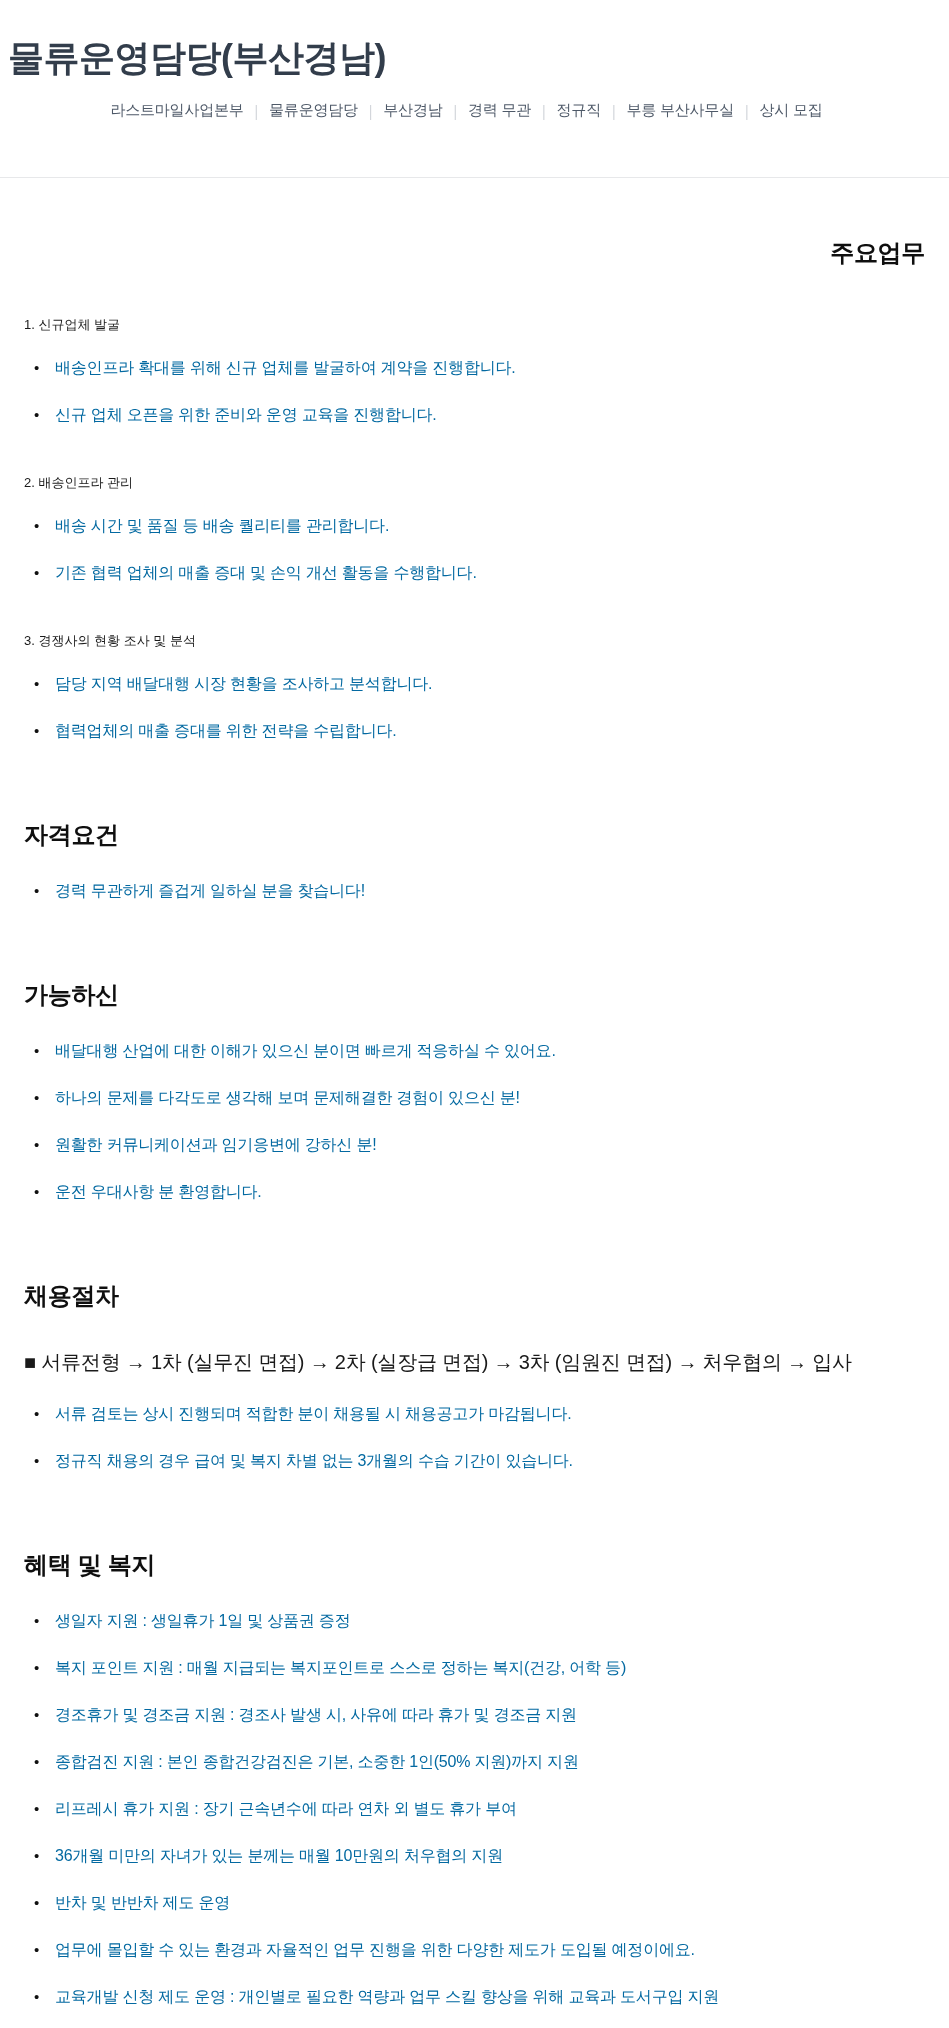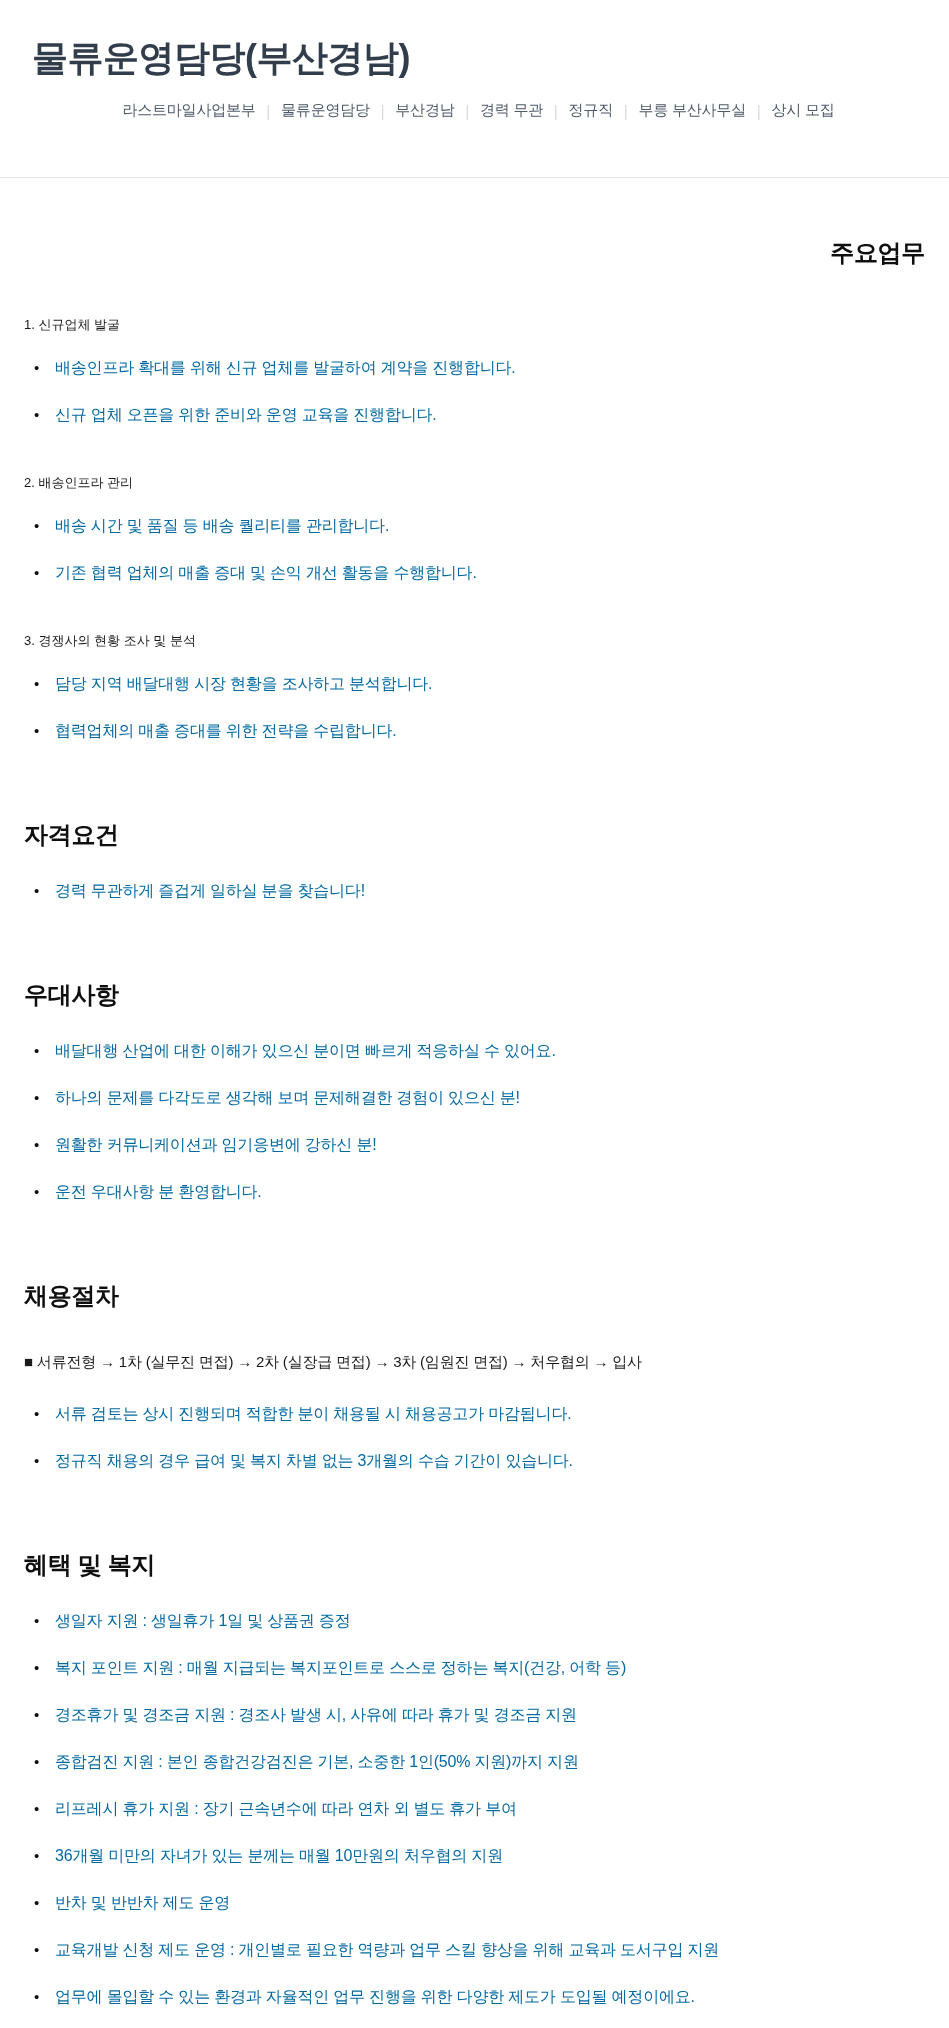--- a/index.html
+++ b/index.html
@@ -7,21 +7,21 @@
   body {
     width: 949px;
     min-height: 2028px;
     background: #ffffff;
     font-family: "Liberation Sans", sans-serif;
     color: #1a1a1a;
   }
   .page { width: 949px; min-height: 2028px; background: #ffffff; }
 
   
-  .header { padding: 36px 24px 0 32px; }
+  .header { padding: 36px 24px 0 8px; }
   .job-title {
     margin: 0;
     font-size: 36px;
     line-height: 1.2;
     font-weight: 800;
     color: #323d4b;
     letter-spacing: -0.5px;
   }
   .meta {
     margin-top: 22px;
@@ -89,21 +89,21 @@
     content: "\2022";
     position: absolute;
     left: 2px;
     top: 0;
     font-size: 15px;
     color: #111111;
   }
 
   .process-line {
     margin: 40px 0 12px 0;
-    font-size: 15px;
+    font-size: 20px;
     line-height: 22px;
     color: #1a1a1a;
     letter-spacing: -0.2px;
   }
 </style>
 </head>
 <body>
 
 <div class="page">
 
@@ -160,21 +160,21 @@
     </section>
 
     <section class="section">
       <h2 class="section-heading">자격요건</h2>
       <ul class="bullets">
         <li class="bullet-item">경력 무관하게 즐겁게 일하실 분을 찾습니다!</li>
       </ul>
     </section>
 
     <section class="section">
-      <h2 class="section-heading">우대사항</h2>
+      <h2 class="section-heading">가능하신</h2>
       <ul class="bullets">
         <li class="bullet-item">배달대행 산업에 대한 이해가 있으신 분이면 빠르게 적응하실 수 있어요.</li>
         <li class="bullet-item">하나의 문제를 다각도로 생각해 보며 문제해결한 경험이 있으신 분!</li>
         <li class="bullet-item">원활한 커뮤니케이션과 임기응변에 강하신 분!</li>
         <li class="bullet-item">운전 우대사항 분 환영합니다.</li>
       </ul>
     </section>
 
     <section class="section">
       <h2 class="section-heading">채용절차</h2>
@@ -188,19 +188,19 @@
     <section class="section">
       <h2 class="section-heading">혜택 및 복지</h2>
       <ul class="bullets">
         <li class="bullet-item">생일자 지원 : 생일휴가 1일 및 상품권 증정</li>
         <li class="bullet-item">복지 포인트 지원 : 매월 지급되는 복지포인트로 스스로 정하는 복지(건강, 어학 등)</li>
         <li class="bullet-item">경조휴가 및 경조금 지원 : 경조사 발생 시, 사유에 따라 휴가 및 경조금 지원</li>
         <li class="bullet-item">종합검진 지원 : 본인 종합건강검진은 기본, 소중한 1인(50% 지원)까지 지원</li>
         <li class="bullet-item">리프레시 휴가 지원 : 장기 근속년수에 따라 연차 외 별도 휴가 부여</li>
         <li class="bullet-item">36개월 미만의 자녀가 있는 분께는 매월 10만원의 처우협의 지원</li>
         <li class="bullet-item">반차 및 반반차 제도 운영</li>
+        <li class="bullet-item">업무에 몰입할 수 있는 환경과 자율적인 업무 진행을 위한 다양한 제도가 도입될 예정이에요.</li>
         <li class="bullet-item">교육개발 신청 제도 운영 : 개인별로 필요한 역량과 업무 스킬 향상을 위해 교육과 도서구입 지원</li>
-        <li class="bullet-item">업무에 몰입할 수 있는 환경과 자율적인 업무 진행을 위한 다양한 제도가 도입될 예정이에요.</li>
       </ul>
     </section>
 
   </main>
 </div>
 
 </body></html>

